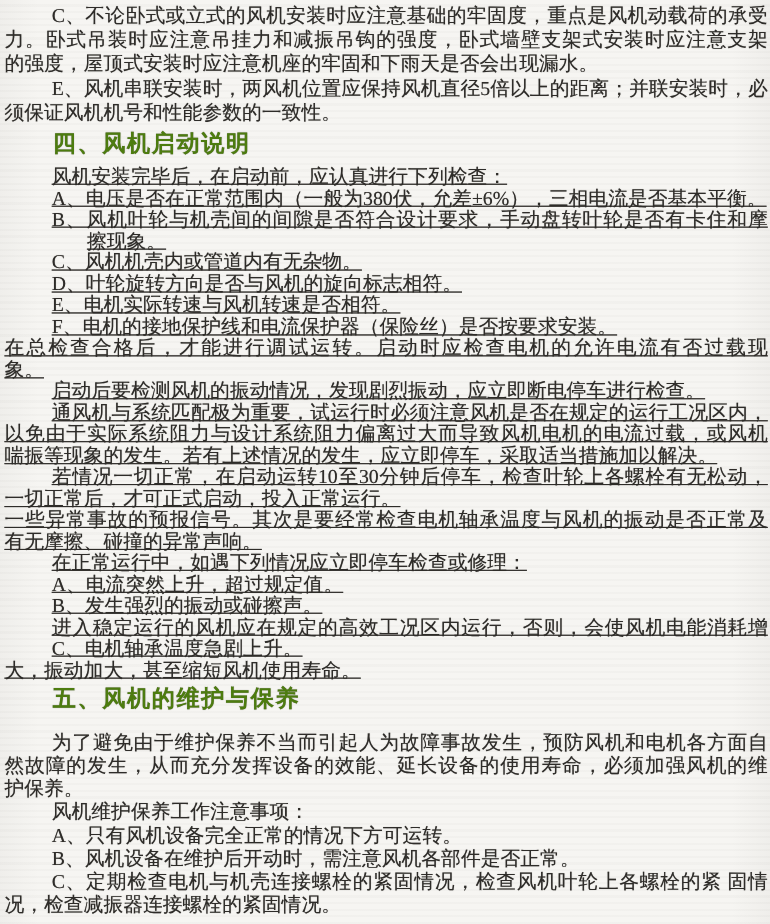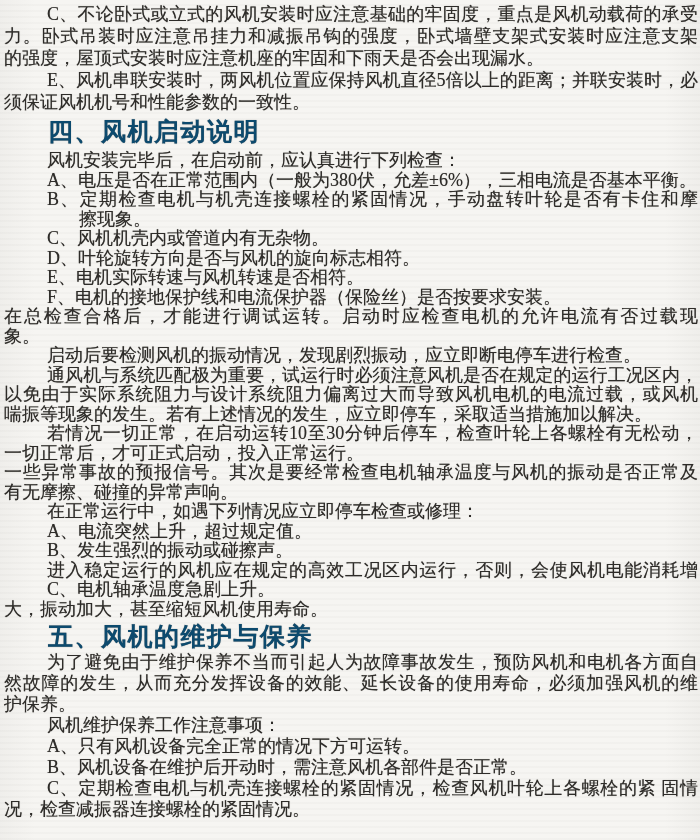--- a/index.html
+++ b/index.html
@@ -16,65 +16,65 @@
   }
   .doc {
     box-sizing: border-box;
     width: 700px;
     height: 592px;
     padding: 3px 2px 0 4px;
     text-shadow: 0 0 0.7px rgba(45,43,40,0.55);
   }
   .block { font-size: 18px; }
   .blk-top  { line-height: 22px; }
-  .blk-s4   { line-height: 19.5px; }
+  .blk-s4   { line-height: 19.5px; text-decoration: underline; }
   .blk-s5   { line-height: 21px; }
   p.ln {
     margin: 0;
     padding: 0;
     white-space: nowrap;
     text-align: justify;
     text-align-last: justify;
   }
   p.ln.end { text-align-last: left; }
   p.ln.i1  { padding-left: 43px; }
   p.ln.i2  { padding-left: 75px; }
   h2.sec {
     font-family: "Liberation Sans", "DejaVu Sans", sans-serif;
     font-weight: 700;
-    color: #0c4a6e;
-    font-size: 25px;
+    color: #4d7c0f;
+    font-size: 21px;
     line-height: 26px;
     letter-spacing: 1.5px;
     margin: 0;
     padding-left: 44px;
     text-shadow: 0 0 0.8px rgba(36,35,32,0.6);
   }
   h2.sec-4 { margin-top: 5px;  margin-bottom: 7px; }
-  h2.sec-5 { margin-top: 4px;  margin-bottom: 3px; }
+  h2.sec-5 { margin-top: 4px;  margin-bottom: 16px; }
 </style>
 </head>
 <body>
 
 <div class="doc">
 
   <div class="block blk-top">
     <p class="ln i1">C、不论卧式或立式的风机安装时应注意基础的牢固度，重点是风机动载荷的承受</p>
     <p class="ln">力。卧式吊装时应注意吊挂力和减振吊钩的强度，卧式墙壁支架式安装时应注意支架</p>
     <p class="ln end">的强度，屋顶式安装时应注意机座的牢固和下雨天是否会出现漏水。</p>
     <p class="ln i1">E、风机串联安装时，两风机位置应保持风机直径5倍以上的距离；并联安装时，必</p>
     <p class="ln end">须保证风机机号和性能参数的一致性。</p>
   </div>
 
   <h2 class="sec sec-4">四、风机启动说明</h2>
 
   <div class="block blk-s4">
     <p class="ln i1 end">风机安装完毕后，在启动前，应认真进行下列检查：</p>
     <p class="ln i1 end">A、电压是否在正常范围内（一般为380伏，允差±6%），三相电流是否基本平衡。</p>
-    <p class="ln i1">B、定期检查电机与机壳连接螺栓的紧固情况，手动盘转叶轮是否有卡住和摩</p>
+    <p class="ln i1">B、风机叶轮与机壳间的间隙是否符合设计要求，手动盘转叶轮是否有卡住和摩</p>
     <p class="ln i2 end">擦现象。</p>
     <p class="ln i1 end">C、风机机壳内或管道内有无杂物。</p>
     <p class="ln i1 end">D、叶轮旋转方向是否与风机的旋向标志相符。</p>
     <p class="ln i1 end">E、电机实际转速与风机转速是否相符。</p>
     <p class="ln i1 end">F、电机的接地保护线和电流保护器（保险丝）是否按要求安装。</p>
     <p class="ln">在总检查合格后，才能进行调试运转。启动时应检查电机的允许电流有否过载现</p>
     <p class="ln end">象。</p>
     <p class="ln i1 end">启动后要检测风机的振动情况，发现剧烈振动，应立即断电停车进行检查。</p>
     <p class="ln i1">通风机与系统匹配极为重要，试运行时必须注意风机是否在规定的运行工况区内，</p>
     <p class="ln">以免由于实际系统阻力与设计系统阻力偏离过大而导致风机电机的电流过载，或风机</p>

